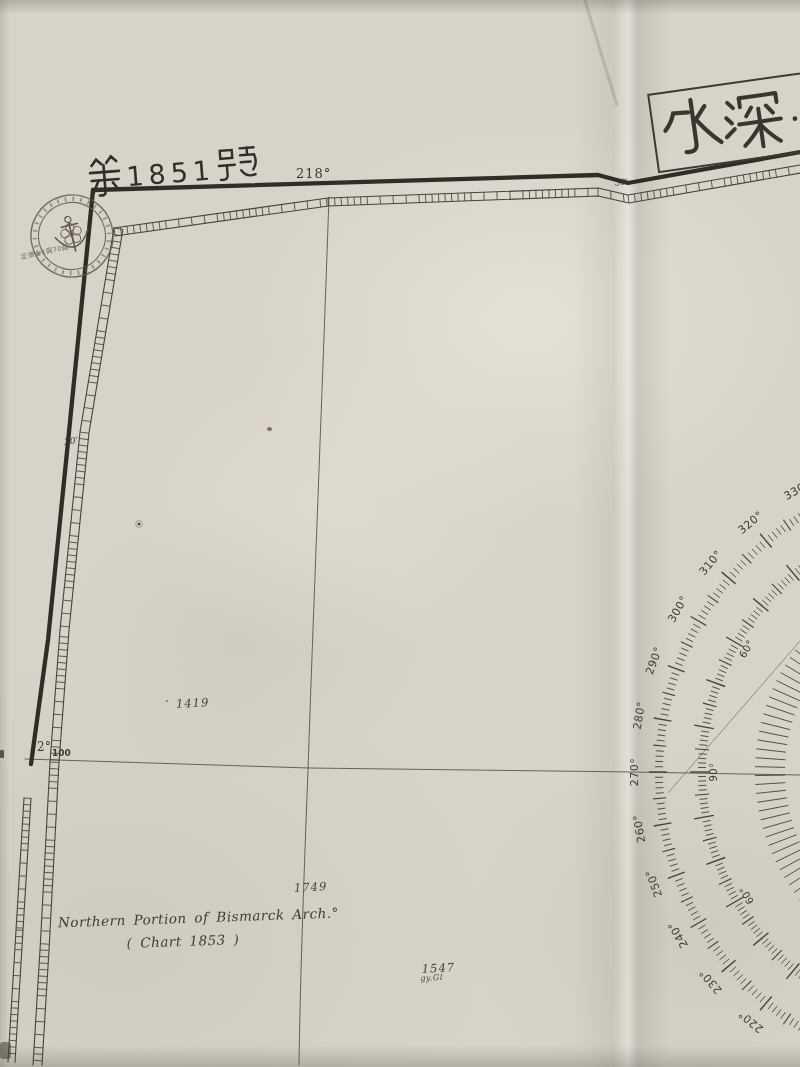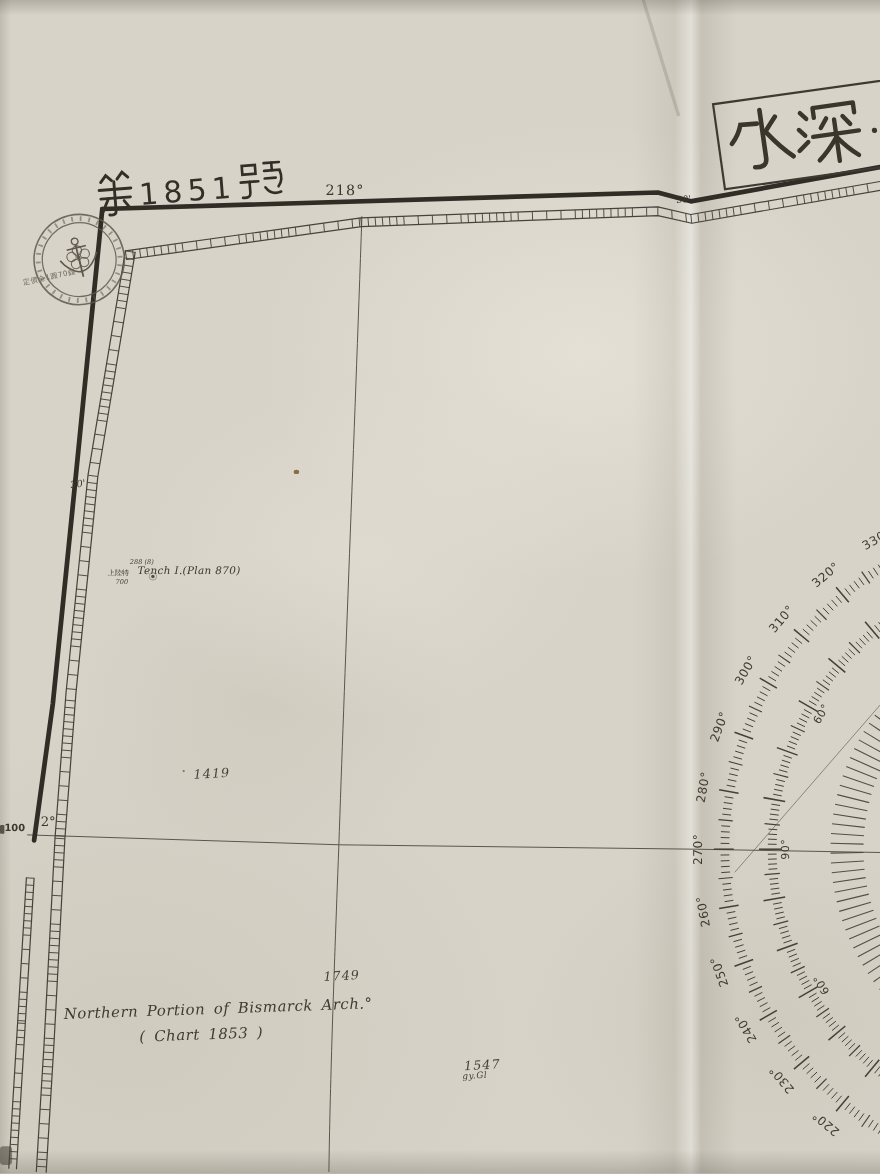--- a/index.html
+++ b/index.html
@@ -8,21 +8,21 @@
     background-image:
       radial-gradient(420px 300px at 66% 30%, rgba(240,237,229,.50), rgba(240,237,229,0) 70%),
       radial-gradient(300px 220px at 42% 47%, rgba(236,232,223,.35), rgba(236,232,223,0) 70%),
       radial-gradient(260px 200px at 30% 60%, rgba(150,140,120,.10), rgba(150,140,120,0) 70%),
       radial-gradient(340px 260px at 88% 87%, rgba(150,140,120,.12), rgba(150,140,120,0) 70%),
       radial-gradient(500px 380px at 15% 88%, rgba(165,155,135,.14), rgba(165,155,135,0) 75%);
     font-family:"DejaVu Serif",serif;color:#3b372e;}
   .lay{position:absolute;pointer-events:none;}
   .t{position:absolute;white-space:nowrap;color:#3b372e;}
   .serif{font-family:"DejaVu Serif",serif;}
-  .sans{font-family:"DejaVu Sans",sans-serif;}
+  .sans{font-family:"DejaVu Sans",sans-serif;margin-left:48px;}
   .it{font-style:italic;}
   #fold{left:575px;top:0;width:95px;height:1067px;
     background:linear-gradient(90deg,rgba(110,104,92,0) 0%,rgba(110,104,92,.10) 40%,rgba(255,255,255,.28) 56%,rgba(110,104,92,.16) 66%,rgba(110,104,92,0) 100%);}
   #edgeTop{left:0;top:0;width:800px;height:14px;background:linear-gradient(180deg,rgba(85,80,70,.28),rgba(85,80,70,0));}
   #edgeBot{left:0;top:1045px;width:800px;height:22px;background:linear-gradient(0deg,rgba(80,75,65,.26),rgba(80,75,65,0));}
   #edgeLeft{left:0;top:0;width:10px;height:1067px;background:linear-gradient(90deg,rgba(90,84,72,.18),rgba(90,84,72,0));}
   #creaseTR{left:598px;top:-12px;width:3px;height:120px;background:rgba(115,108,95,.25);transform:rotate(-17deg);}
   .speck{position:absolute;border-radius:50%;}
   #banner{position:absolute;left:652px;top:88px;width:210px;height:76px;
     border:2.6px solid #3e3a32;transform:rotate(-8deg);transform-origin:40px 38px;}
@@ -799,26 +799,20 @@
 
   <div class="t serif" style="left:296px;top:166px;font-size:13px;letter-spacing:1px;">218°</div>
   <div class="t serif it" style="left:615px;top:177px;font-size:8.5px;transform:rotate(-4deg);">30'</div>
   <div class="t serif it" style="left:64px;top:436px;font-size:9px;transform:rotate(-8deg);">30'</div>
   <div class="t serif" style="left:37px;top:740px;font-size:12px;">2°</div>
   <div class="t sans" style="left:4px;top:748px;font-size:9px;font-weight:bold;color:#3c382f;">100</div>
   <div class="speck" style="left:0;top:750px;width:4px;height:8px;background:#3c382f;opacity:.8;border-radius:1px;"></div>
 
   <div class="t" id="priceNote">定價金1圓70錢</div>
 
-  <div id="island">
-    <div class="f" style="left:20px;top:0;">288 (8)</div>
-    <div class="f" style="left:0;top:9px;font-size:6.5px;font-style:normal;font-family:'DejaVu Sans',sans-serif;">上陸特</div>
-    <div class="t serif it" style="left:27px;top:6px;font-size:9.5px;letter-spacing:.3px;">Tench I.(Plan 870)</div>
-    <div class="f" style="left:7px;top:18px;">700</div>
-  </div>
 
   <div class="t serif it" id="title1" style="left:58px;top:910px;">Northern Portion of Bismarck Arch.°</div>
   <div class="t serif it" id="title2" style="left:58px;top:933px;">( Chart   1853 )</div>
 
   <div id="sndHolder">
       <div class="snd" style="left: 176px; top: 696px;">1419</div>
       <div class="snd" style="left: 294px; top: 880px;">1749</div>
       <div class="snd" style="left: 422px; top: 961px;">1547<div class="sndq">gy.Gl</div></div>
     </div>
 

